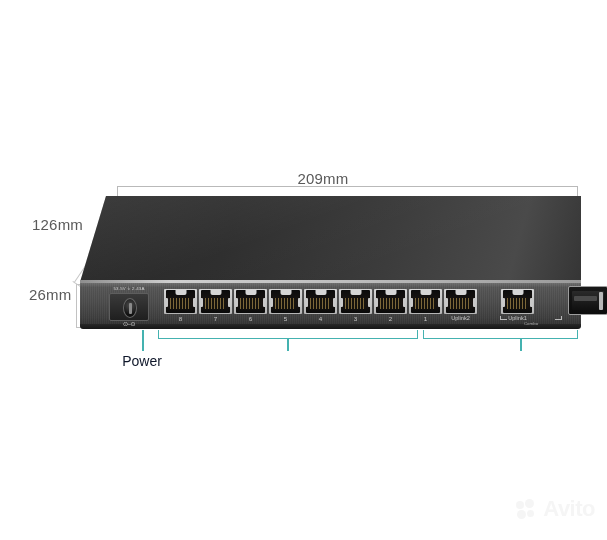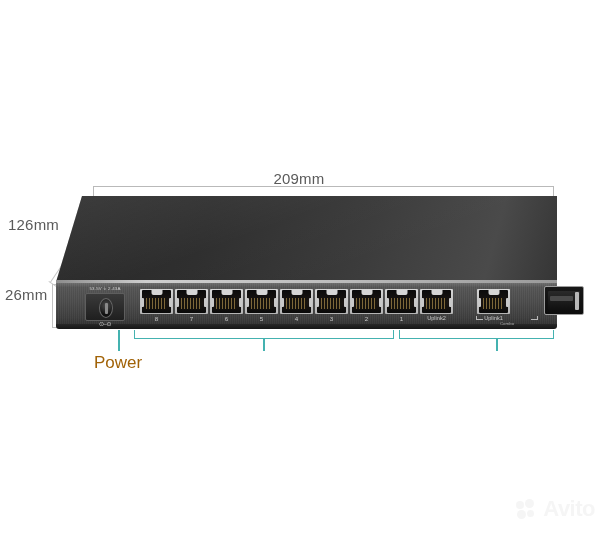--- a/index.html
+++ b/index.html
@@ -3,21 +3,21 @@
 <meta charset="utf-8">
 <style>
   * { box-sizing: border-box; margin:0; padding:0; }
   html,body { width:607px; height:540px; }
   body {
     font-family: "Liberation Sans", sans-serif;
     background:#ffffff;
     position:relative;
     overflow:hidden;
   }
-  #stage { position:absolute; inset:0; }
+  #stage { position:absolute; inset:0;margin-left:24px; }
 
   
   .dim-text {
     position:absolute;
     color:#5a5a5a;
     font-size:15px;
     letter-spacing:0.2px;
     white-space:nowrap;
   }
   #dim-209 { left:299px; top:170px; transform:translateX(-50%); }
@@ -189,22 +189,22 @@
     position:absolute; right:4px; top:5px; width:4px; height:18px;
     background:#b8b8b8; border-radius:1px;
   }
 
   
   .teal-line { position:absolute; background:#44b2b0; }
   .teal-box  { position:absolute; border:1.5px solid #44b2b0; border-top:none; }
 
   .callout-text {
     position:absolute;
-    color:#a16207;
-    font-size:17px;
+    color:#0f172a;
+    font-size:14px;
     white-space:nowrap;
   }
 
   
   #watermark {
     position:absolute; right:12px; bottom:18px;
     display:flex; align-items:center; gap:5px;
     opacity:0.55;
   }
   #wm-dots { position:relative; width:22px; height:20px; }

